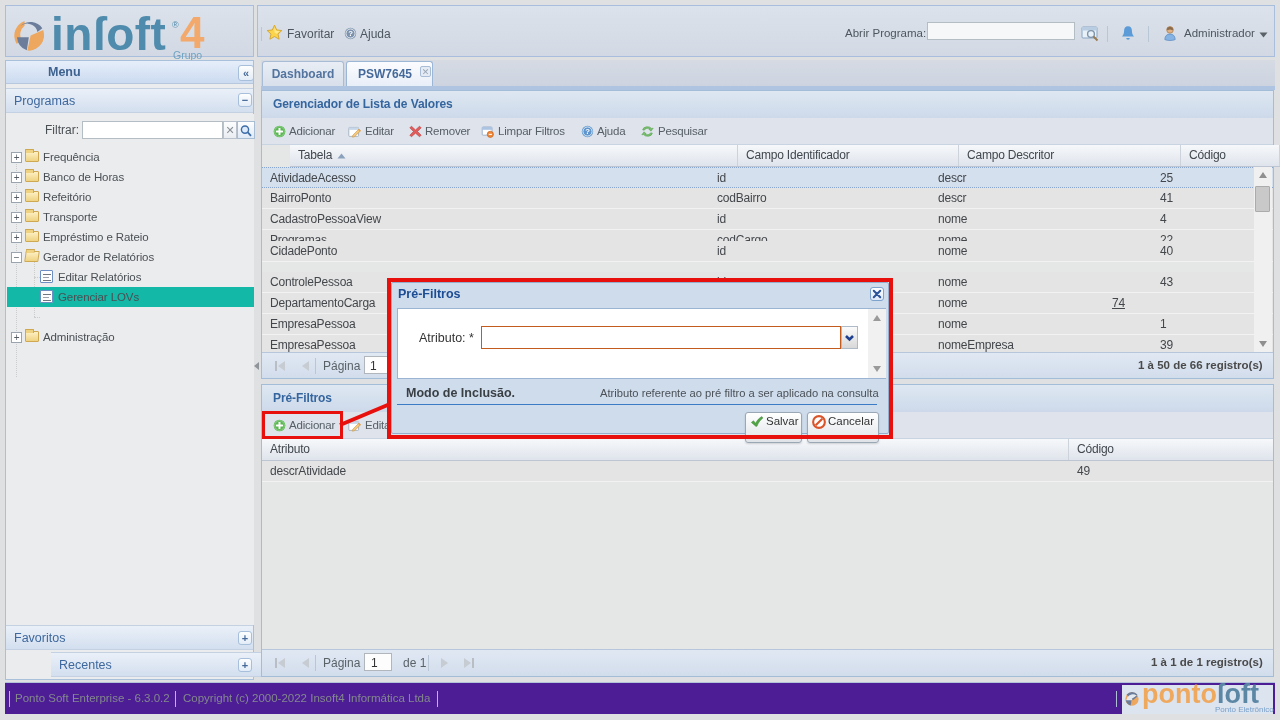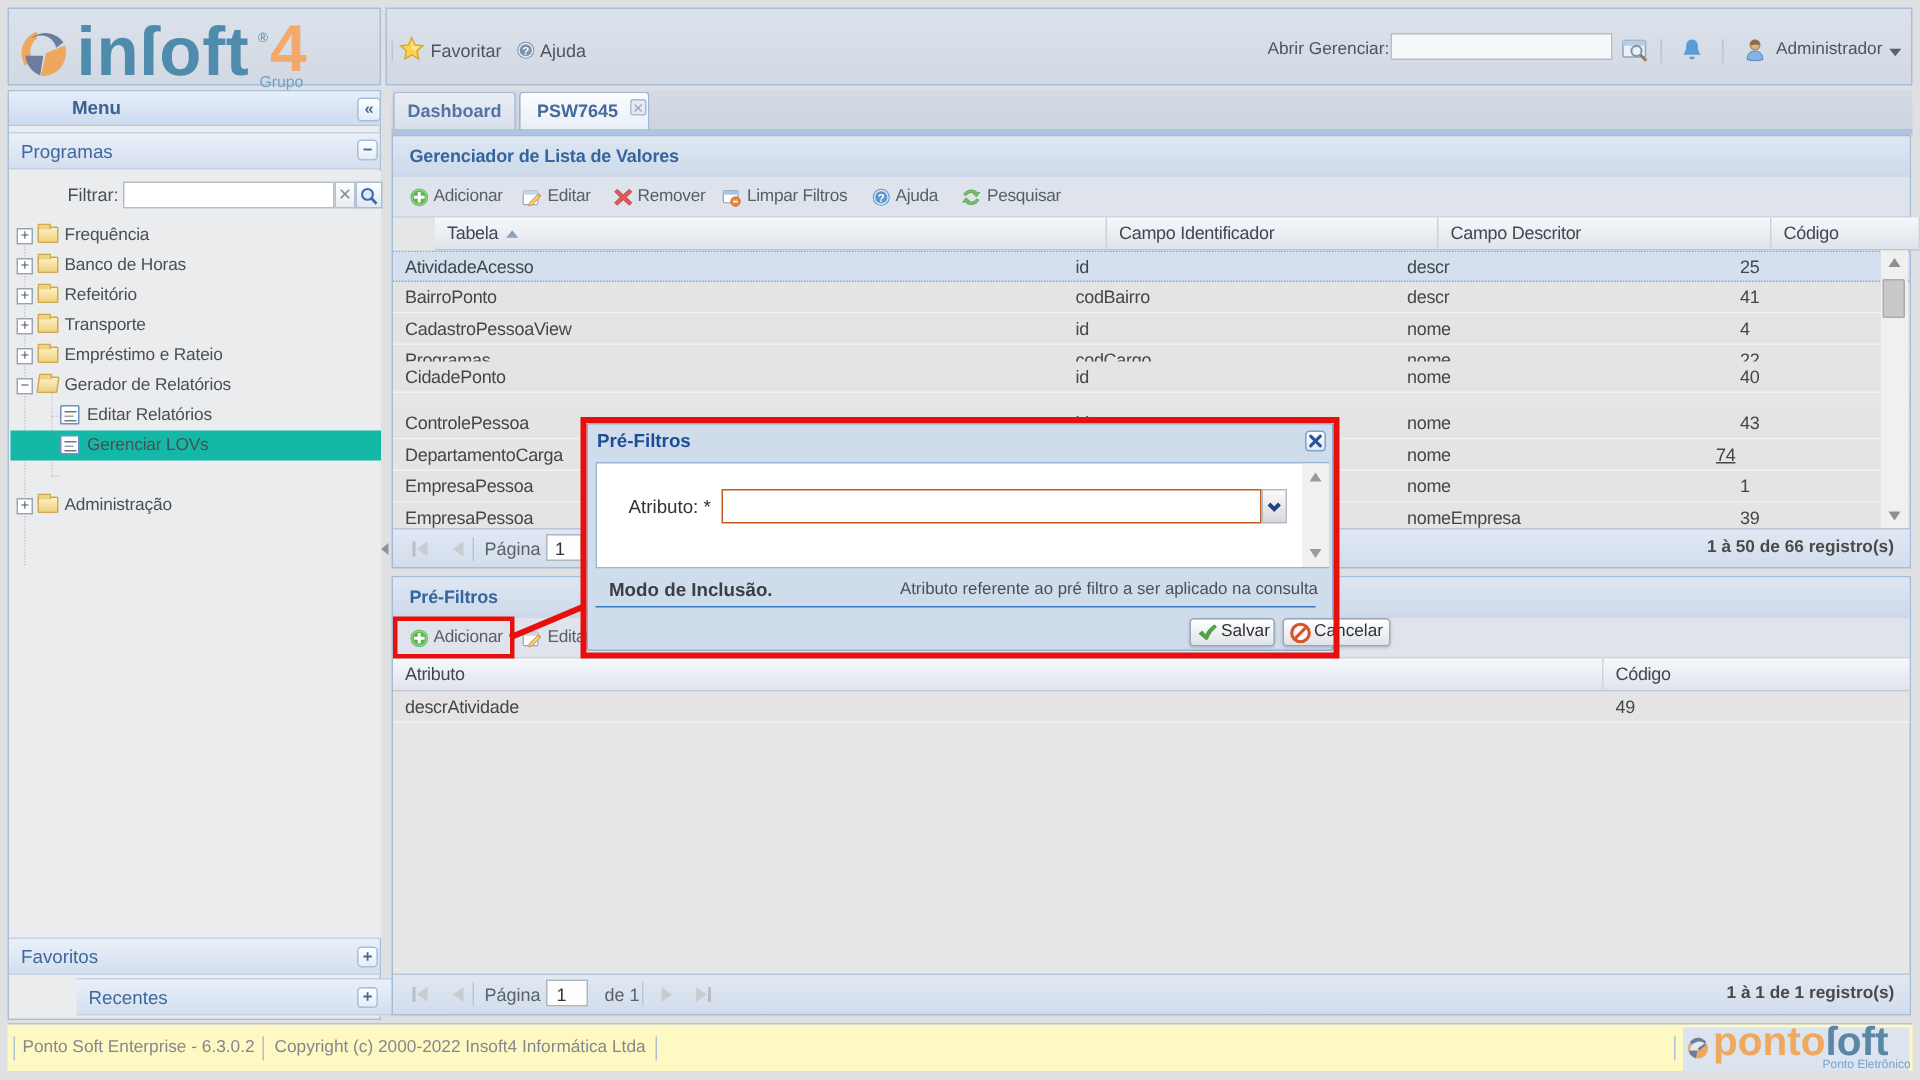--- a/index.html
+++ b/index.html
@@ -42,24 +42,24 @@
 .panel { border:1px solid #a3bcd8; }
 .ptitle { font-size:12px; font-weight:bold; color:#35659e; letter-spacing:-0.1px; }
 .toolbar { background:#dee3ec; border-bottom:1px solid #c8d4e2; }
 .tbtn { position:absolute; top:0; height:26px; font-size:11.5px; letter-spacing:-0.2px; color:#575f66; line-height:27px; }
 .ghead { background:linear-gradient(#f6f8fa,#dfe4ec); border-bottom:1px solid #bcc5d1; font-size:12px; letter-spacing:-0.2px; color:#41474e; }
 .gcol { position:absolute; top:0; height:21px; line-height:21px; border-right:1px solid #cdd3db; padding-left:8px; }
 .grow { position:absolute; width:100%; height:21px; line-height:21px; font-size:12px; letter-spacing:-0.2px; color:#43474b; background:#e4e4e4; border-bottom:1px solid #f2f2f2; }
 .gcell { position:absolute; top:0; height:21px; }
 .pager { background:linear-gradient(#e0e8f3,#d2ddec); border-top:1px solid #b7c6da; font-size:12px; color:#5a6268; }
 
-#footer { left:5px; top:682px; width:1270px; height:32px; background:#fef9c3; border-top:1px solid #b3c4da; }
+#footer { left:5px; top:682px; width:1270px; height:32px; background:#4c1d95; border-top:1px solid #b3c4da; }
 
 #dlg { left:391px; top:282px; width:498px; height:152px; background:#cfdcec; border:1px solid #96aecd; border-radius:2px; }
-.dlgbtn { height:19px; background:linear-gradient(#ffffff,#dfe3e8); border:1px solid #9aa7b5; border-radius:3px; font-size:11.5px; color:#333; line-height:17px; box-shadow:0 1px 2px rgba(0,0,0,0.15);margin-left:48px; }
+.dlgbtn { height:31px; background:linear-gradient(#ffffff,#dfe3e8); border:1px solid #9aa7b5; border-radius:3px; font-size:11.5px; color:#333; line-height:17px; box-shadow:0 1px 2px rgba(0,0,0,0.15); }
 .pgico { opacity:1; }
 </style>
 </head>
 <body>
 <svg width="0" height="0" style="position:absolute">
   <defs>
     <symbol id="i-add" viewBox="0 0 16 16">
       <circle cx="8" cy="8" r="7.2" fill="#5ab552"></circle>
       <circle cx="8" cy="8" r="6" fill="none" stroke="#8ed287" stroke-width="1.2"></circle>
       <rect x="6.8" y="3.6" width="2.4" height="8.8" rx="0.6" fill="#fff"></rect>
@@ -112,21 +112,21 @@
       <path d="M9 1.2 L11.3 6.3 L16.8 6.9 L12.7 10.6 L13.9 16.1 L9 13.3 L4.1 16.1 L5.3 10.6 L1.2 6.9 L6.7 6.3 Z" fill="#fbd44c" stroke="#d7a62e" stroke-width="1"></path>
       <path d="M9 3.5 L10.5 7.1 L14.5 7.5 L11.5 10.2 L9 8.9 Z" fill="#fde98e"></path>
     </svg>
     <div class="abs hlabel" style="left:29px;top:21px;">Favoritar</div>
     <svg class="abs" style="left:86px;top:21px" width="13" height="13" viewBox="0 0 16 16">
       <circle cx="8" cy="8" r="7" fill="#7d93ad"></circle>
       <circle cx="8" cy="8" r="5.6" fill="none" stroke="#e8edf3" stroke-width="1.2"></circle>
       <text x="8" y="11.6" font-size="9.5" font-weight="bold" fill="#fff" text-anchor="middle">?</text>
     </svg>
     <div class="abs hlabel" style="left:102px;top:21px;">Ajuda</div>
-    <div class="abs hlabel" style="left:587px;top:21px;font-size:11.5px;">Abrir Gerenciar:</div>
+    <div class="abs hlabel" style="left:587px;top:21px;font-size:11.5px;">Abrir Programa:</div>
     <div class="abs" style="left:669px;top:16px;width:148px;height:18px;background:#f6f7f8;border:1px solid #b4bcc4;"></div>
     <div class="abs" style="left:823px;top:18px;width:19px;height:19px;">
       <svg width="19" height="19" viewBox="0 0 19 19">
         <rect x="1" y="3" width="15" height="11" rx="1" fill="#e8f0f8" stroke="#8aa5c2"></rect>
         <rect x="1" y="3" width="15" height="3.5" fill="#b8cce2"></rect>
         <circle cx="10" cy="10" r="3.4" fill="none" stroke="#7f95ab" stroke-width="1.4"></circle>
         <line x1="12.5" y1="12.5" x2="16.5" y2="16.5" stroke="#9a7b52" stroke-width="2"></line>
       </svg>
     </div>
     <div class="abs hsep" style="left:849px;top:20px;height:16px;"></div>
@@ -304,21 +304,21 @@
       <div class="grow" style="top:105px;">
           <span class="gcell" style="left:8px;">ControlePessoa</span>
           <span class="gcell" style="left:455px;">id</span>
           <span class="gcell" style="left:676px;">nome</span>
           <span class="gcell" style="left:898px;">43</span>
         </div>
       <div class="grow" style="top:126px;">
           <span class="gcell" style="left:8px;">DepartamentoCarga</span>
           <span class="gcell" style="left:455px;">id</span>
           <span class="gcell" style="left:676px;">nome</span>
-          <span class="gcell" style="left:882px;text-decoration:underline;">74</span>
+          <span class="gcell" style="left:850px;text-decoration:underline;">74</span>
         </div>
       <div class="grow" style="top:147px;">
           <span class="gcell" style="left:8px;">EmpresaPessoa</span>
           <span class="gcell" style="left:455px;">id</span>
           <span class="gcell" style="left:676px;">nome</span>
           <span class="gcell" style="left:898px;">1</span>
         </div>
       <div class="grow" style="top:168px;">
           <span class="gcell" style="left:8px;">EmpresaPessoa</span>
           <span class="gcell" style="left:455px;">id</span>

